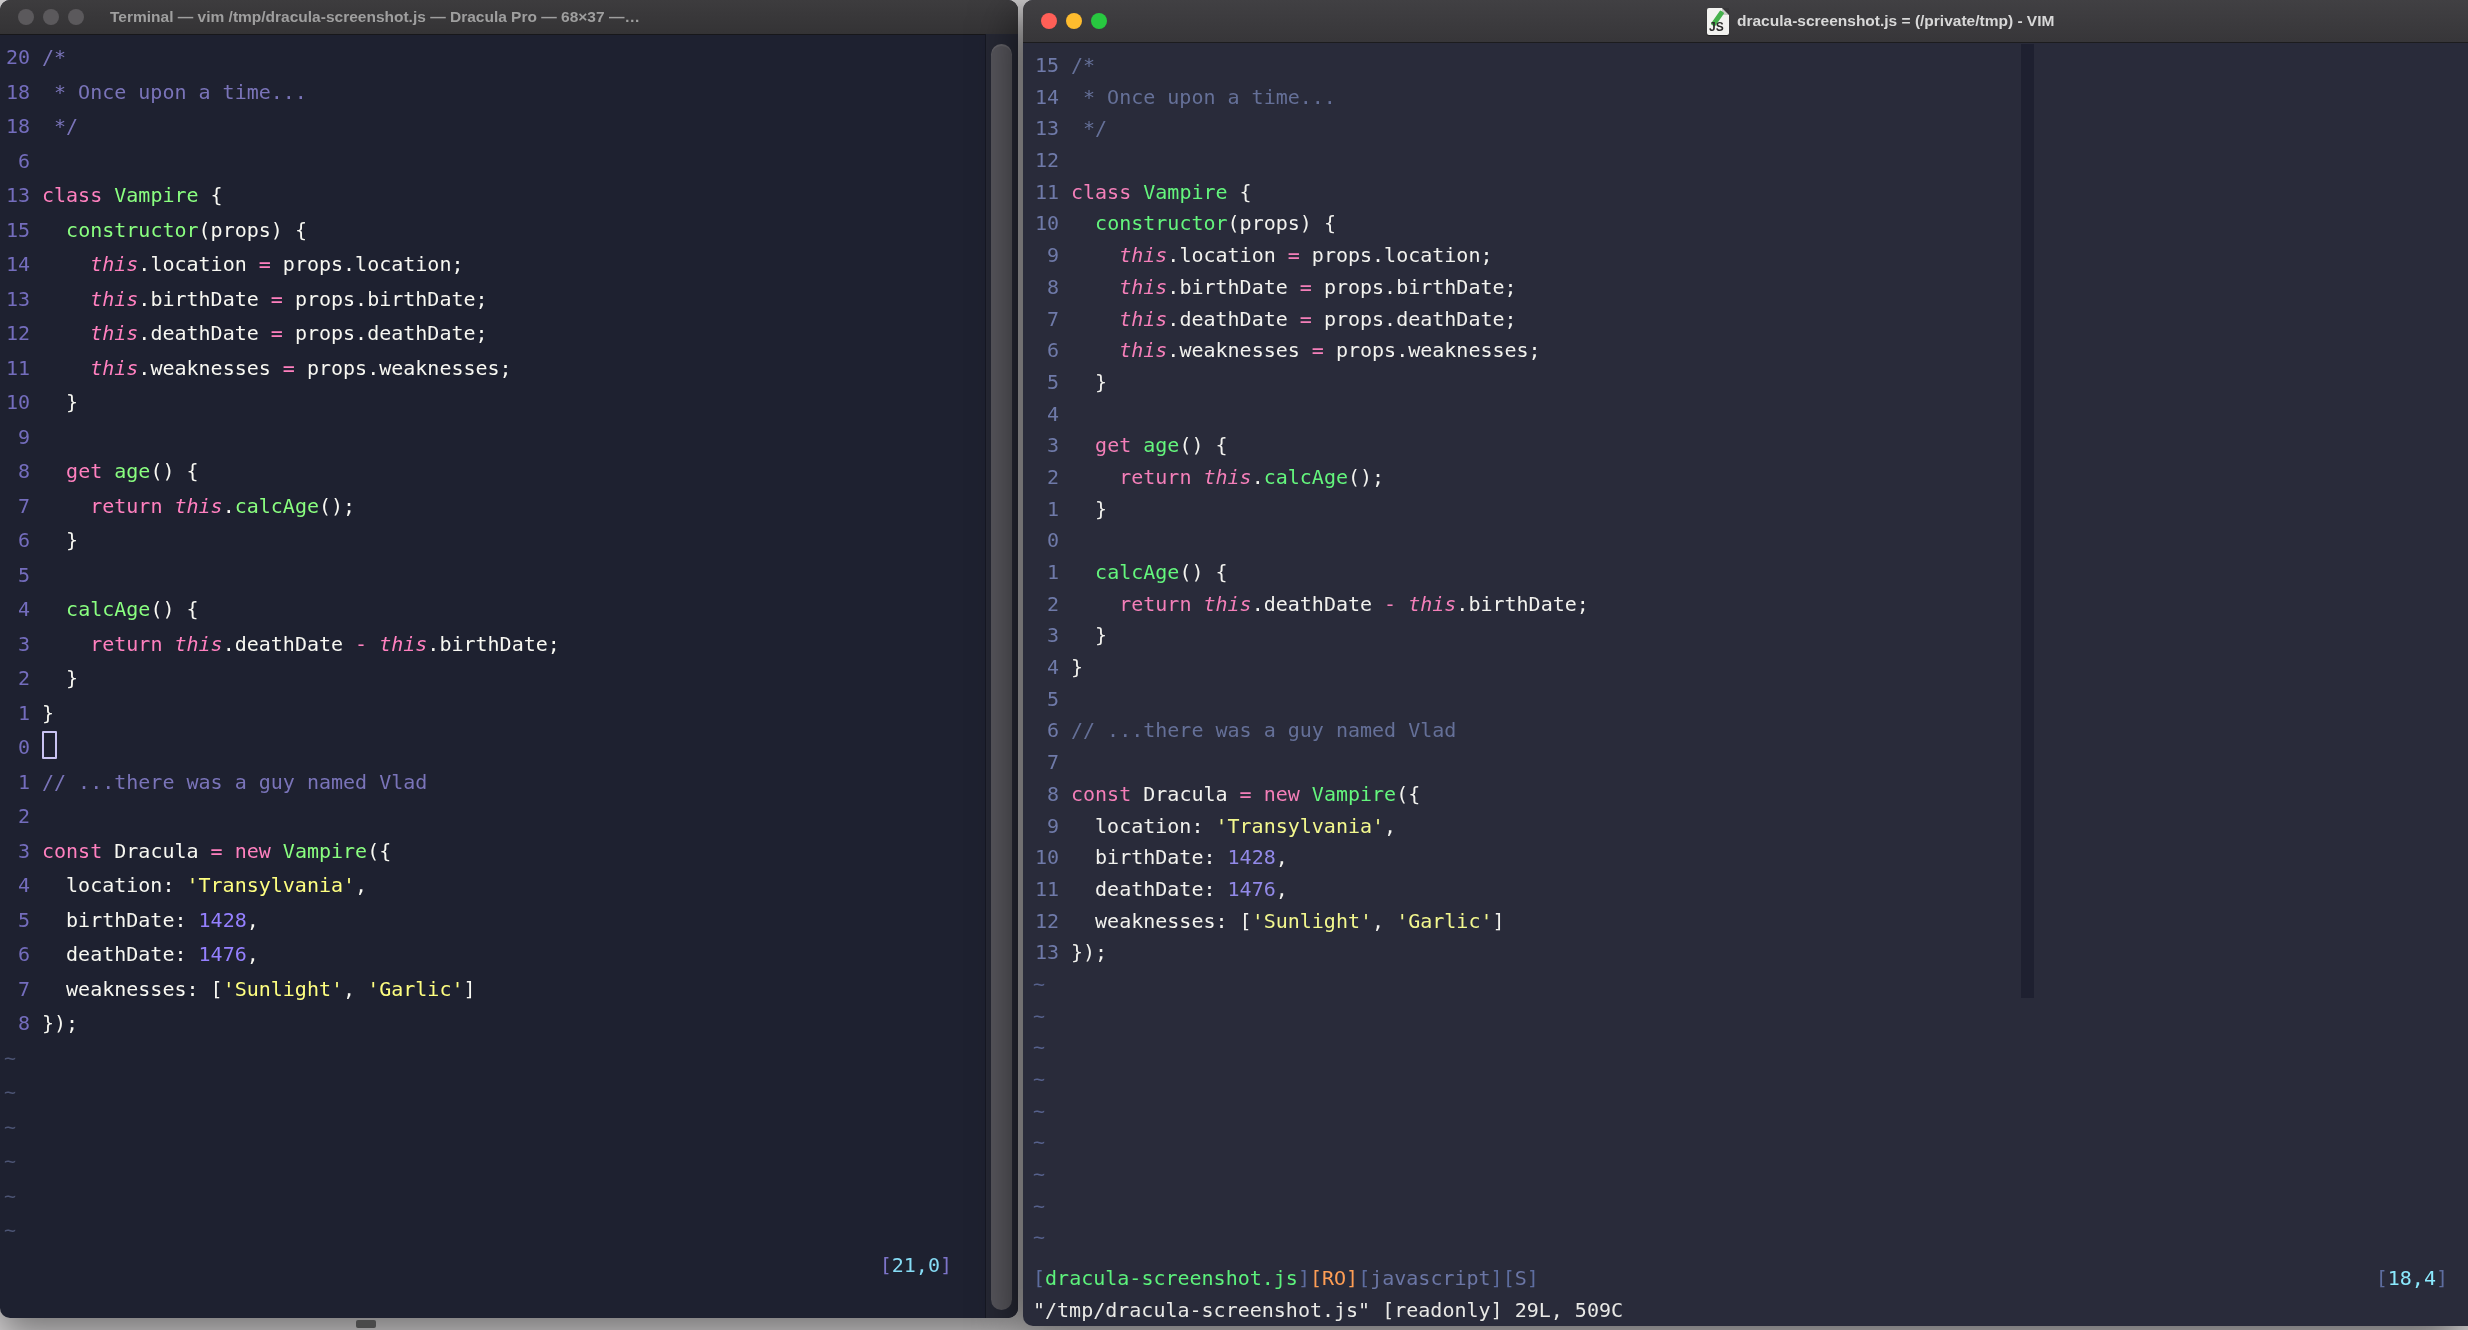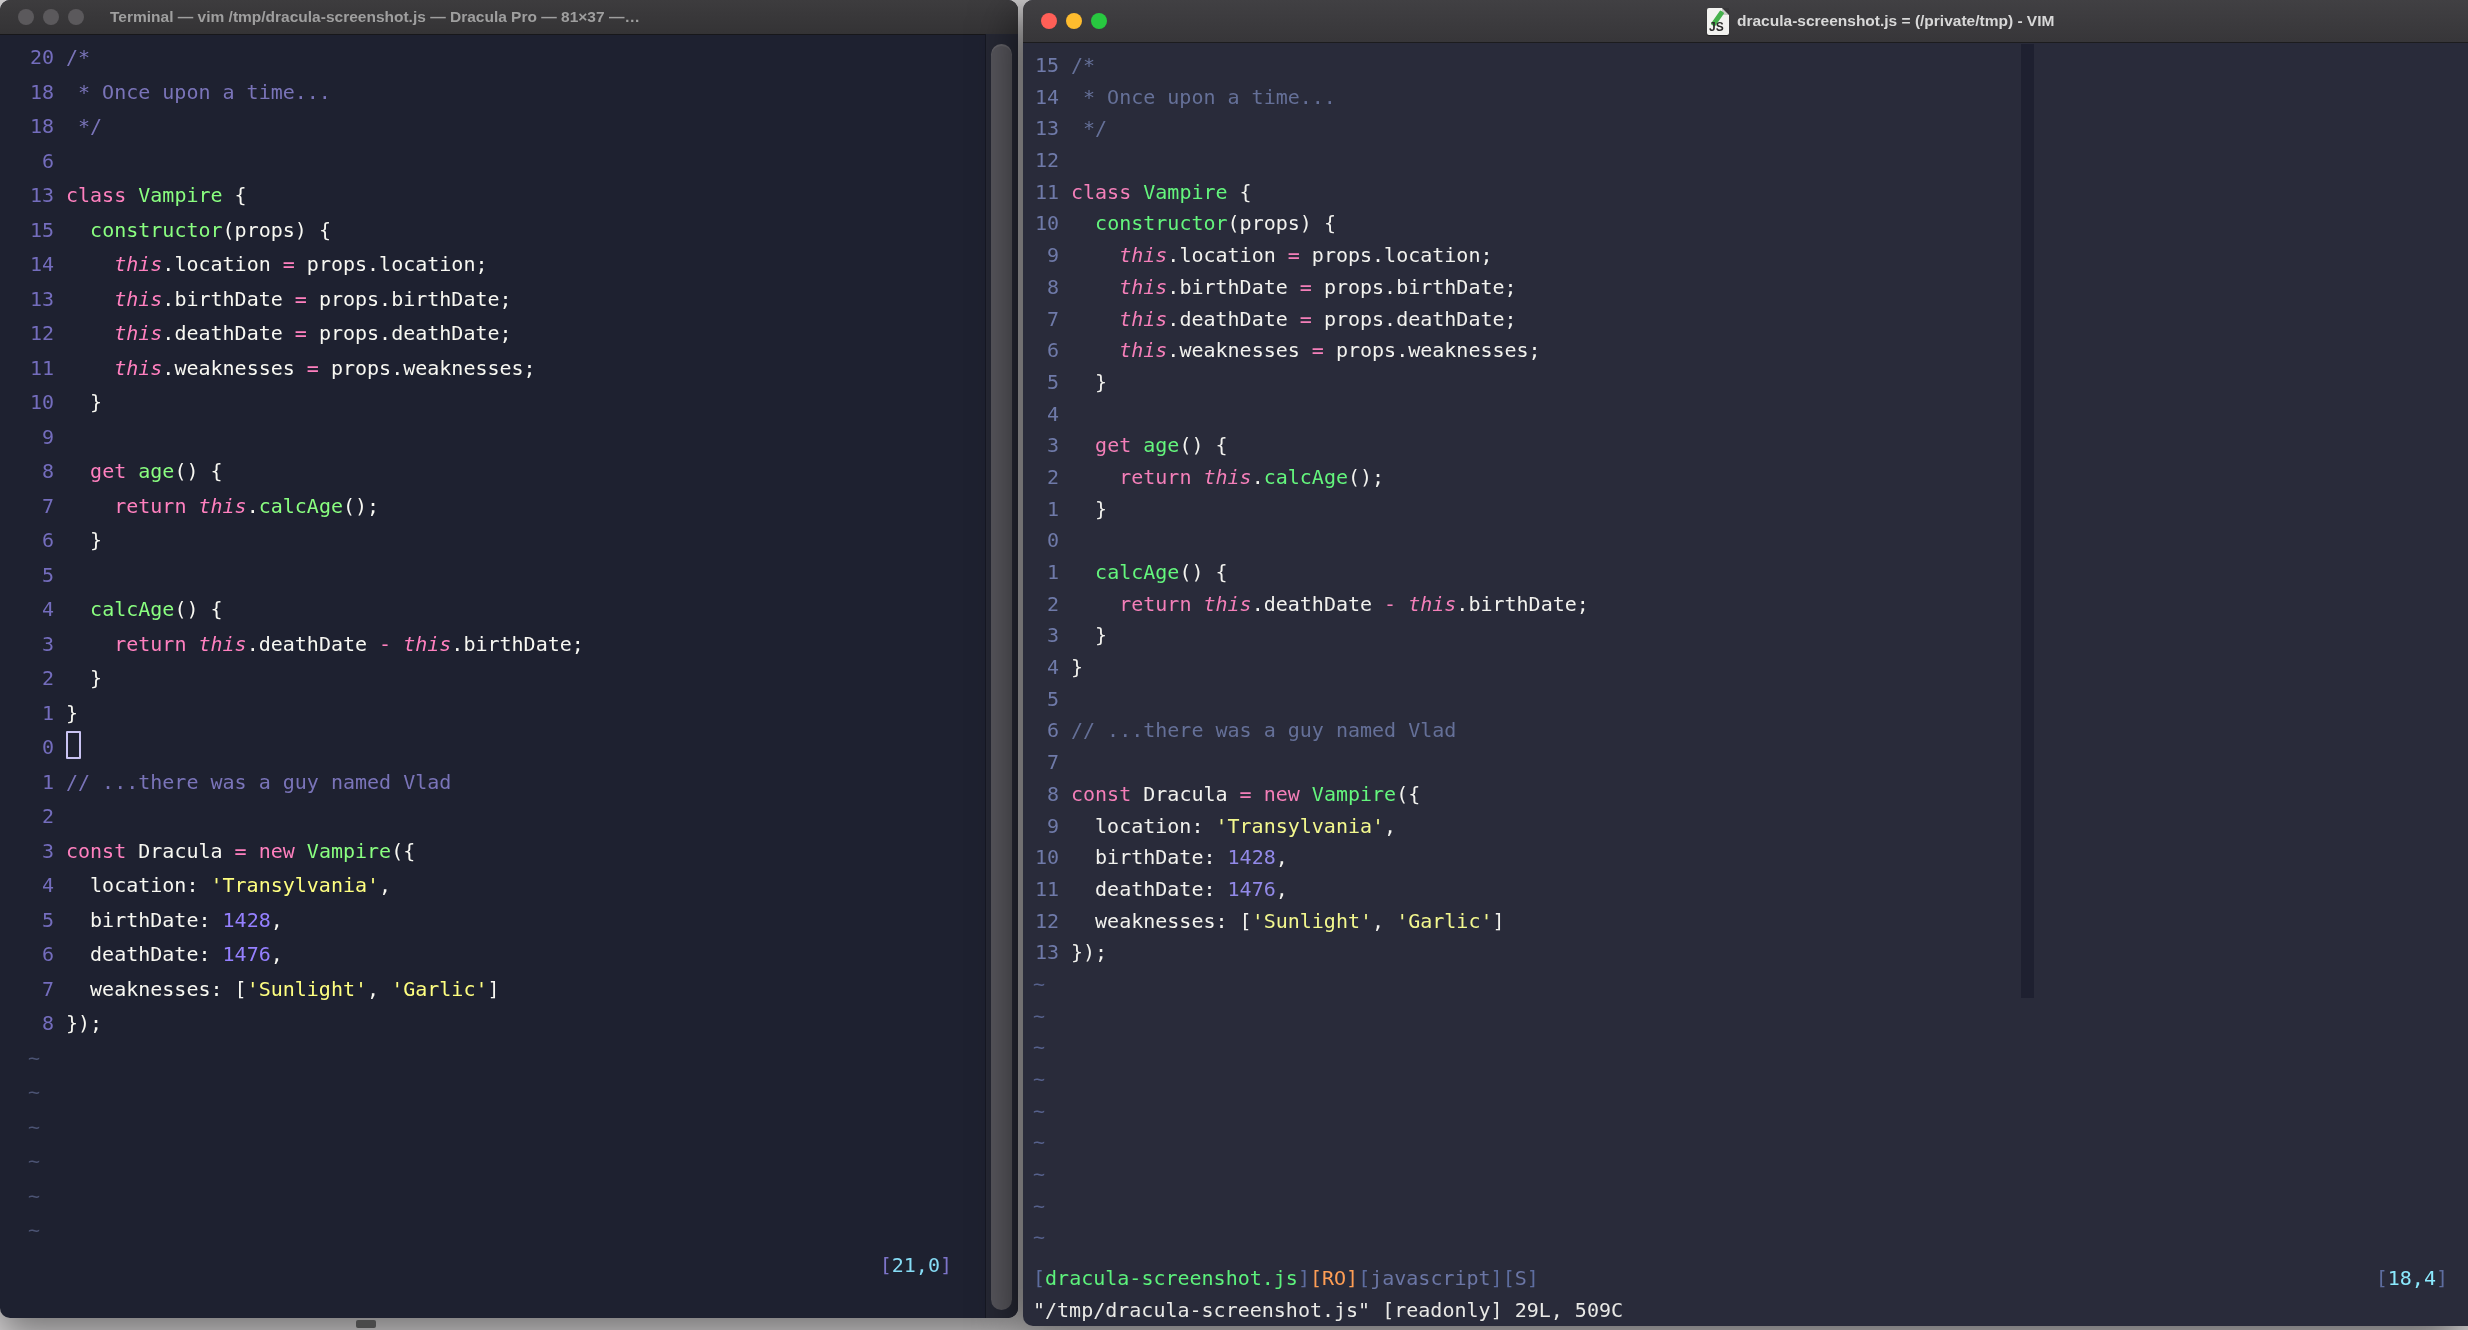--- a/index.html
+++ b/index.html
@@ -29,21 +29,21 @@
   .doc .fold{position:absolute;right:0;top:0;width:0;height:0;
        border-left:7px solid #c9c9c7;border-top:7px solid #373639}
   .doc .pencil{position:absolute;left:8px;top:2px;width:5px;height:17px;background:#45b14c;
        transform:rotate(35deg);border-radius:1px}
   .doc .js{position:absolute;left:2px;bottom:1px;font-size:12px;font-weight:bold;color:#2b2b2b;
        font-family:"Liberation Sans",sans-serif}
 
   
   .content{position:absolute;left:0;right:0;bottom:0;font-family:"DejaVu Sans Mono",monospace;
            font-size:20px;color:#f8f8f2}
-  .lcontent{top:34px;padding:6px 0 0 28px;line-height:34.5px}
+  .lcontent{top:34px;padding:6px 0 0 4px;line-height:34.5px}
   .rcontent{top:42px;padding:8px 0 0 10px;line-height:31.7px}
   .row{display:flex;white-space:pre}
   .lrow{height:34.5px;line-height:34.5px}
   .rrow{height:31.7px;line-height:31.7px}
   .num{display:inline-block;width:26px;text-align:right;margin-right:12px;flex:none}
   .txt{white-space:pre}
   .tok-th{font-style:italic}
   .hcursor{display:inline-block;width:11px;height:24px;border:2px solid #c9c3f2;
            vertical-align:-5px;border-radius:1px}
 
@@ -71,21 +71,21 @@
 
 <div id="desktop">
 
   <div id="left-window" class="window">
     <div class="tb tb-left">
       <div class="lights">
         <span class="light" style="background: rgb(91, 89, 92);"></span>
         <span class="light" style="background: rgb(91, 89, 92);"></span>
         <span class="light" style="background: rgb(91, 89, 92);"></span>
       </div>
-      <span class="tbtitle">Terminal — vim /tmp/dracula-screenshot.js — Dracula Pro — 81×37 —…</span>
+      <span class="tbtitle">Terminal — vim /tmp/dracula-screenshot.js — Dracula Pro — 68×37 —…</span>
     </div>
     <div class="content lcontent">
       <div id="left-code">
           <div class="row lrow"><span class="num tok-ln">20</span><span class="txt"><span class="tok-cm">/*</span></span></div>
           <div class="row lrow"><span class="num tok-ln">18</span><span class="txt"><span class="tok-cm"> * Once upon a time...</span></span></div>
           <div class="row lrow"><span class="num tok-ln">18</span><span class="txt"><span class="tok-cm"> */</span></span></div>
           <div class="row lrow"><span class="num tok-ln">6</span><span class="txt"></span></div>
           <div class="row lrow"><span class="num tok-ln">13</span><span class="txt"><span class="tok-pk">class</span><span class="tok-fg"> </span><span class="tok-gr">Vampire</span><span class="tok-fg"> {</span></span></div>
           <div class="row lrow"><span class="num tok-ln">15</span><span class="txt"><span class="tok-fg">  </span><span class="tok-gr">constructor</span><span class="tok-fg">(props) {</span></span></div>
           <div class="row lrow"><span class="num tok-ln">14</span><span class="txt"><span class="tok-fg">    </span><span class="tok-th">this</span><span class="tok-fg">.location </span><span class="tok-pk">=</span><span class="tok-fg"> props.location;</span></span></div>

